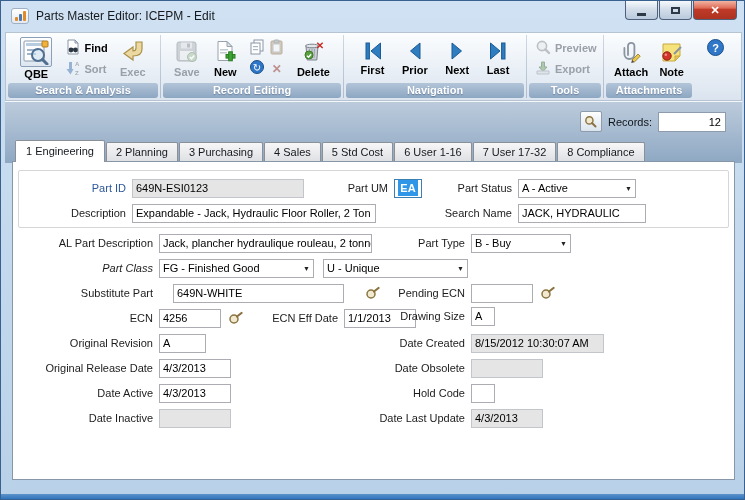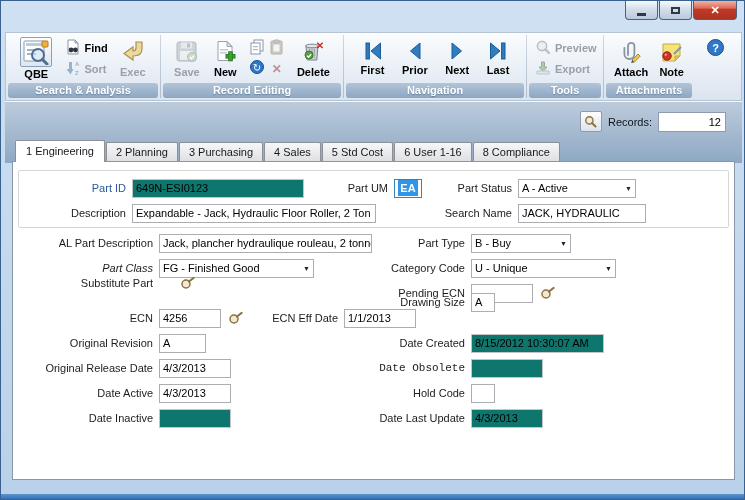--- a/index.html
+++ b/index.html
@@ -57,35 +57,43 @@
   .tab.active{background:#fff;font-weight:normal;padding:4px 10px 5px 10px;position:relative;margin-bottom:-1px;}
   
   .content{position:absolute;left:11px;top:160px;width:723px;height:319px;background:#fff;border:1px solid #8897a8;
            box-sizing:border-box;z-index:2;}
   .groupbox{position:absolute;left:5px;top:8px;width:709px;height:56px;border:1px solid #d6d6d6;border-radius:2px;}
   .pair{position:absolute;display:flex;align-items:center;height:20px;}
   .lbl{font-size:11px;color:#1c1c1c;text-align:right;padding-right:6px;flex:none;white-space:nowrap;margin-left:13px;}
   .lbl.link{color:#2b579a;}
   .field{font-size:11px;color:#000;border:1px solid #abadb3;background:#fff;height:19px;line-height:17px;
          padding:0 3px;box-sizing:border-box;flex:none;white-space:nowrap;overflow:hidden;}
-  .field.ro{background:#0f766e;border-color:#c2c6cb;}
+  .field.ro{background:#e5e5e5;border-color:#c2c6cb;}
   .field.focus{border-color:#3c7fb1;text-align:center;padding:0 1px;}
   .field.focus .sel{background:#3096e8;color:#fff;padding:0 2px;display:inline-block;line-height:16px;font-weight:bold;}
   .dd{display:flex;justify-content:space-between;align-items:center;gap:4px;}
   .dd .ddval{overflow:hidden;white-space:nowrap;}
   .dd .ddarrow{font-size:7px;color:#222;flex:none;line-height:1;}
   .lookup{margin-left:7px;line-height:0;cursor:default;}
   
   .bottomstrip{position:absolute;left:0;bottom:0;width:100%;height:5px;background:linear-gradient(#5d93c8,#2f74c0);}
 </style>
 </head>
 <body>
 
 <div class="win">
 
+  <div class="titlebar">
+    <span class="app-icon">
+        <i></i>
+        <i></i>
+        <i></i>
+      </span>
+    <span class="title-text">Parts Master Editor: ICEPM - Edit</span>
+  </div>
   <div class="winbtns">
     <div class="wbtn min">
         <span class="min-glyph"></span>
       </div>
     <div class="wbtn max">
         <span class="max-glyph"></span>
       </div>
     <div class="wbtn close">
         <span>✕</span>
       </div>
@@ -334,20 +342,21 @@
     </div>
   </div>
 
   <div class="tabstrip">
     <div class="tab active">1 Engineering</div>
     <div class="tab">2 Planning</div>
     <div class="tab">3 Purchasing</div>
     <div class="tab">4 Sales</div>
     <div class="tab">5 Std Cost</div>
     <div class="tab">6 User 1-16</div>
+    <div class="tab">7 User 17-32</div>
     <div class="tab">8 Compliance</div>
   </div>
 
   <div class="content">
     <div class="groupbox"></div>
 
     <div class="pair" style="left:0;top:16px;">
       <span class="lbl link" style="width:100px;">Part ID</span>
       <span class="field ro" style="width:172px;">649N-ESI0123</span>
     </div>
@@ -385,29 +394,29 @@
     </div>
 
     <div class="pair" style="left:0;top:96px;">
       <span class="lbl" style="width:127px;font-style:italic;">Part Class</span>
       <span class="field dd" style="width:155px;">
         <span class="ddval">FG - Finished Good</span>
         <span class="ddarrow">▼</span>
       </span>
     </div>
     <div class="pair" style="left:310px;top:96px;">
-      <span class="lbl" style="width:129px;">Category Code</span>
       <span class="field dd" style="width:145px;">
         <span class="ddval">U - Unique</span>
         <span class="ddarrow">▼</span>
       </span>
     </div>
 
-    <div class="pair" style="left:0;top:111px;gap:14px;">
+    <div class="pair" style="left:0;top:121px;gap:14px;">
       <span class="lbl" style="width:127px;">Substitute Part</span>
+      <span class="field" style="width:171px;">649N-WHITE</span>
       <span class="lookup">
         <svg width="15" height="14" viewBox="0 0 15 14">
             <circle cx="6" cy="8" r="4" fill="#f2ead0" stroke="#8a7340" stroke-width="1.5"></circle>
             <line x1="9" y1="5.5" x2="13.5" y2="2" stroke="#8a7340" stroke-width="2.2" stroke-linecap="round"></line>
           </svg>
       </span>
     </div>
     <div class="pair" style="left:310px;top:121px;">
       <span class="lbl" style="width:129px;">Pending ECN</span>
       <span class="field" style="width:62px;"></span>
@@ -424,40 +433,40 @@
       <span class="field" style="width:62px;">4256</span>
       <span class="lookup">
         <svg width="15" height="14" viewBox="0 0 15 14">
             <circle cx="6" cy="8" r="4" fill="#f2ead0" stroke="#8a7340" stroke-width="1.5"></circle>
             <line x1="9" y1="5.5" x2="13.5" y2="2" stroke="#8a7340" stroke-width="2.2" stroke-linecap="round"></line>
           </svg>
       </span>
       <span class="lbl" style="width:82px;">ECN Eff Date</span>
       <span class="field" style="width:72px;">1/1/2013</span>
     </div>
-    <div class="pair" style="left:310px;top:130px;">
+    <div class="pair" style="left:310px;top:144px;">
       <span class="lbl" style="width:129px;">Drawing Size</span>
       <span class="field" style="width:24px;">A</span>
     </div>
 
     <div class="pair" style="left:0;top:171px;">
       <span class="lbl" style="width:127px;">Original Revision</span>
       <span class="field" style="width:47px;">A</span>
     </div>
     <div class="pair" style="left:310px;top:171px;">
       <span class="lbl" style="width:129px;">Date Created</span>
       <span class="field ro" style="width:133px;">8/15/2012 10:30:07 AM</span>
     </div>
 
     <div class="pair" style="left:0;top:196px;">
       <span class="lbl" style="width:127px;">Original Release Date</span>
       <span class="field" style="width:72px;">4/3/2013</span>
     </div>
     <div class="pair" style="left:310px;top:196px;">
-      <span class="lbl" style="width:129px;font-family:Liberation Mono, monospace;">Date Obsolete</span>
+      <span class="lbl" style="width:129px;">Date Obsolete</span>
       <span class="field ro" style="width:72px;"></span>
     </div>
 
     <div class="pair" style="left:0;top:221px;">
       <span class="lbl" style="width:127px;">Date Active</span>
       <span class="field" style="width:72px;">4/3/2013</span>
     </div>
     <div class="pair" style="left:310px;top:221px;">
       <span class="lbl" style="width:129px;">Hold Code</span>
       <span class="field" style="width:24px;"></span>

